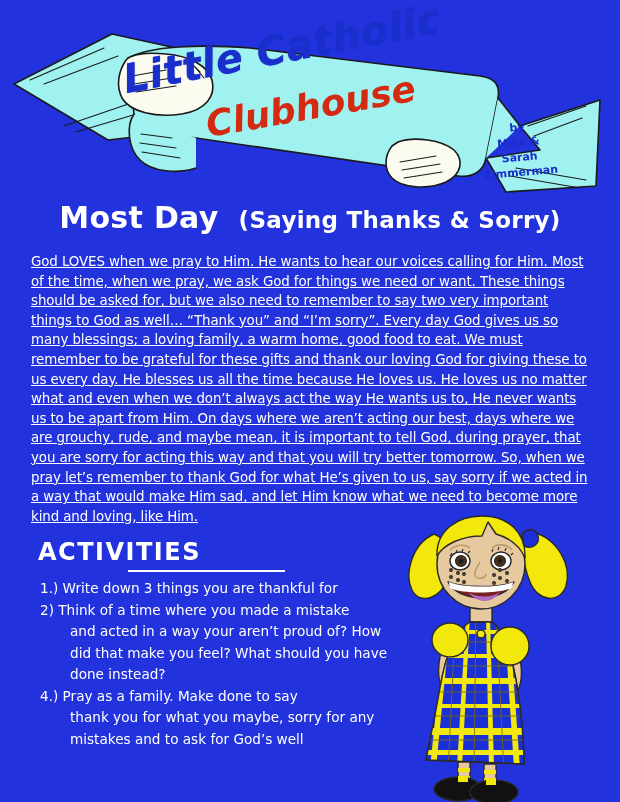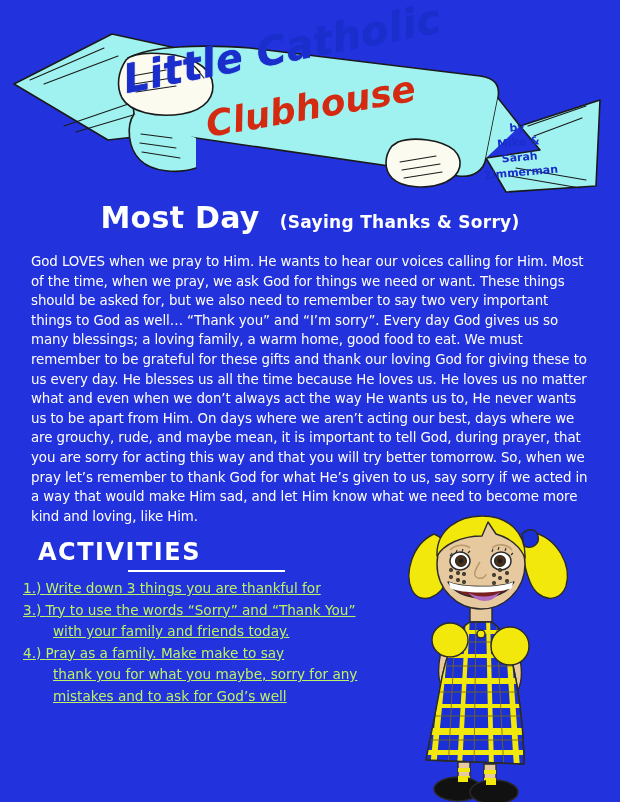--- a/index.html
+++ b/index.html
@@ -62,57 +62,57 @@
     position:absolute;
     left:0;top:200px;width:620px;
     text-align:center;
     color:#ffffff;
     font-family:"DejaVu Sans", sans-serif;
     font-weight:bold;
     font-size:30px;
     letter-spacing:0.3px;
     white-space:nowrap;
   }
-  .pray-title .sub{font-size:17px;margin-left:20px;}
+  .pray-title .sub{font-size:23px;margin-left:20px;}
 
   .body-copy{
     position:absolute;
     left:31px;top:252px;width:562px;
     color:#ffffff;
     font-family:"DejaVu Sans", sans-serif;
     font-size:13.4px;
     line-height:19.6px;
     text-align:left;
     letter-spacing:-0.1px;
+    text-decoration:underline;
   }
 
   .activities-head{
     position:absolute;
     left:38px;top:538px;width:330px;
     text-align:left;
     color:#ffffff;
     font-family:"DejaVu Sans", sans-serif;
     font-weight:bold;
     font-size:24px;
     letter-spacing:1.5px;
   }
   .activities-rule{
     position:absolute;
     left:128px;top:570px;width:157px;height:2px;
     background:#ffffff;
   }
 
   .activities-list{
     position:absolute;
-    left:23px;top:578px;width:372px;
-    color:#bef264;
+    left:40px;top:578px;width:372px;
+    color:#ffffff;
     font-family:"DejaVu Sans", sans-serif;
     font-size:13.6px;
     line-height:21.5px;
-    text-decoration:underline;
   }
   .act-item{display:block;margin:0 0 0 0;}
   .act-item .num{display:inline;}
   .act-item .cont{display:block;padding-left:30px;}
 
   
   .girl{position:absolute;left:400px;top:512px;width:215px;height:290px;}
   .girl svg{display:block;}
 </style>
 </head>
@@ -214,25 +214,27 @@
   <div class="body-copy">God LOVES when we pray to Him. He wants to hear our voices calling for Him. Most of the time, when we pray, we ask God for things we need or want. These things should be asked for, but we also need to remember to say two very  important things to God as well… “Thank you” and “I’m sorry”. Every day God gives us so many blessings; a loving family, a warm home, good food to eat. We must remember to be grateful for these gifts and thank our loving God for giving these to us every day. He blesses us all the time because He loves us. He loves us  no matter what and even when we don’t always act the way He wants us to, He never wants us to be apart from Him. On days where we aren’t acting our best, days where we are grouchy, rude, and maybe mean, it is important to tell God, during prayer, that you are sorry for acting this way and that you will try better  tomorrow. So, when we pray let’s remember to thank God for what He’s given to us, say sorry if we acted in a way that would make Him sad, and let Him know what we need to become more kind and loving, like Him.</div>
 
   <div class="activities-head">ACTIVITIES</div>
   <div class="activities-rule"></div>
 
   <div class="activities-list" id="activities-list">
       <div class="act-item">
         <div><span class="num">1.) </span><span>Write down 3 things you are thankful for</span></div>
       </div>
       <div class="act-item">
-        <div><span class="num">3.) </span><span>Try to use the words “Sorry” and “Thank You”</span></div>
-        <div class="cont">with your family and friends today.</div>
+        <div><span class="num">2) </span><span>Think of a time where you made a mistake</span></div>
+        <div class="cont">and acted in a way your aren’t proud of? How</div>
+        <div class="cont">did that make you feel? What should you have</div>
+        <div class="cont">done instead?</div>
       </div>
       <div class="act-item">
-        <div><span class="num">4.) </span><span>Pray as a family. Make make to say</span></div>
+        <div><span class="num">4.) </span><span>Pray as a family. Make done to say</span></div>
         <div class="cont">thank you for what you maybe, sorry for any</div>
         <div class="cont">mistakes and to ask for God’s well</div>
       </div>
     </div>
 
   <div class="girl">
     <svg width="215" height="290" viewBox="0 0 215 290" xmlns="http://www.w3.org/2000/svg">
       <defs>
         <clipPath id="dressClip">
           <path d="M70 110

